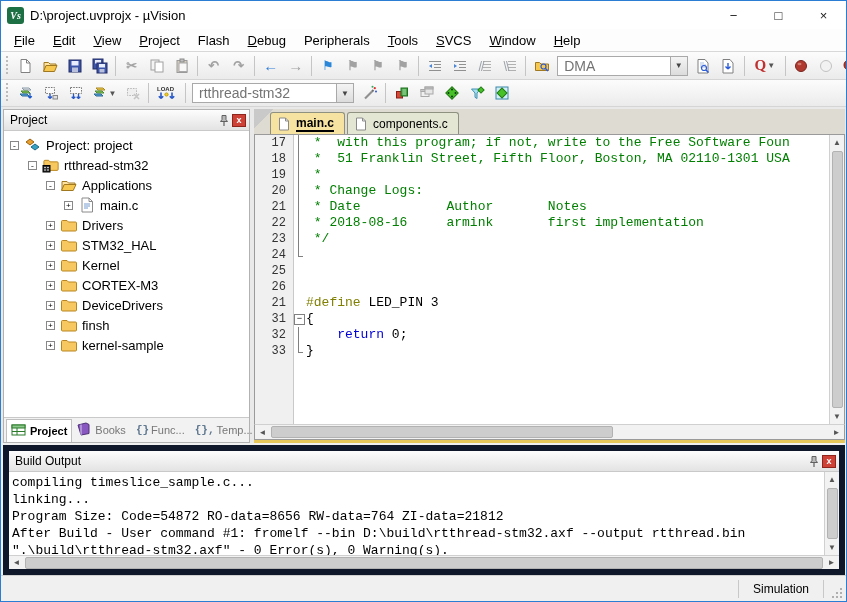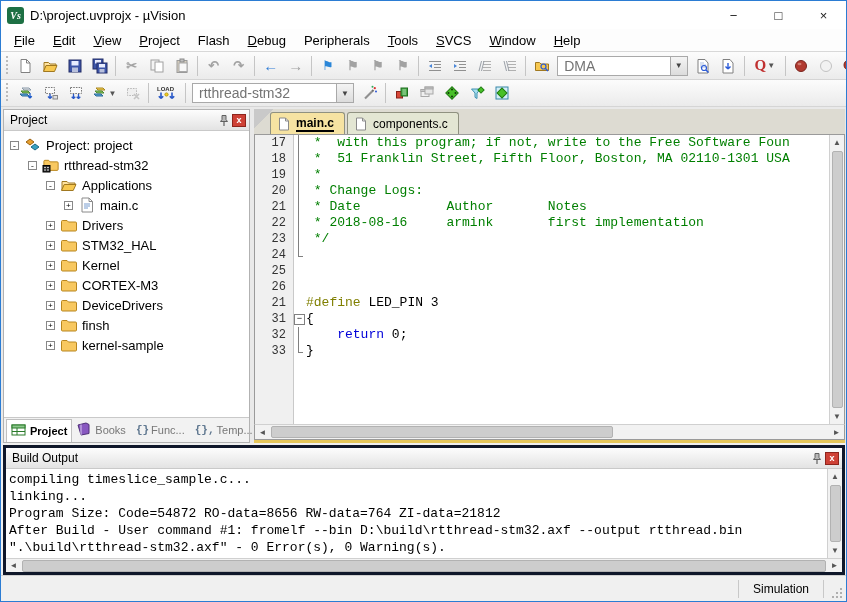--- a/index.html
+++ b/index.html
@@ -81,21 +81,21 @@
   
   .vscroll { width:15px; flex:0 0 auto; background:#f2f2f2; border-left:1px solid #d0d0d0; display:flex; flex-direction:column; align-items:center; }
   .sb-btn { width:15px; height:15px; display:flex; align-items:center; justify-content:center; font-size:8px; color:#555; flex:0 0 auto; }
   .sb-thumb-v { width:11px; flex:1 1 auto; margin:1px 0; background:#cdcdcd; border:1px solid #b2b2b2; border-radius:2px; }
   .hscroll { height:16px; background:#f2f2f2; border:1px solid #9a9a9a; border-top:1px solid #d0d0d0; display:flex; align-items:center; flex:0 0 auto; }
   .sb-thumb-h { height:12px; background:#cdcdcd; border:1px solid #b2b2b2; border-radius:2px; margin:0 1px; }
   .active-edge { height:3px; background:#e5c75c; flex:0 0 auto; }
 
   
   .build-panel { height:132px; flex:0 0 auto; display:flex; flex-direction:column; background:#f0f0f0; padding:2px 1px 0 2px; }
-  .build-inner { flex:1 1 auto; display:flex; flex-direction:column; border:3px solid #0f172a; min-height:0; }
+  .build-inner { flex:1 1 auto; display:flex; flex-direction:column; border:6px solid #0f172a; min-height:0; }
   .build-content-row { flex:1 1 auto; display:flex; min-height:0; background:#fff; }
   .build-text { flex:1 1 auto; overflow:hidden; padding:2px 0 0 3px; font:13px/17px "Liberation Mono",monospace; color:#000; white-space:pre; }
   .build-hscroll { height:14px; background:#f2f2f2; border-top:1px solid #d0d0d0; display:flex; align-items:center; flex:0 0 auto; }
 
   
   .statusbar { height:26px; flex:0 0 auto; background:#f0f0f0; border-top:1px solid #d0d0d0; display:flex; align-items:center; }
   .sb-sep { width:1px; height:18px; background:#c8c8c8; }
   .sb-mode { font-size:12px; color:#000; padding:0 14px; }
   .sb-grip { width:22px; height:100%; display:flex; align-items:flex-end; justify-content:flex-end; padding:0 3px 3px 0; }
 </style>

